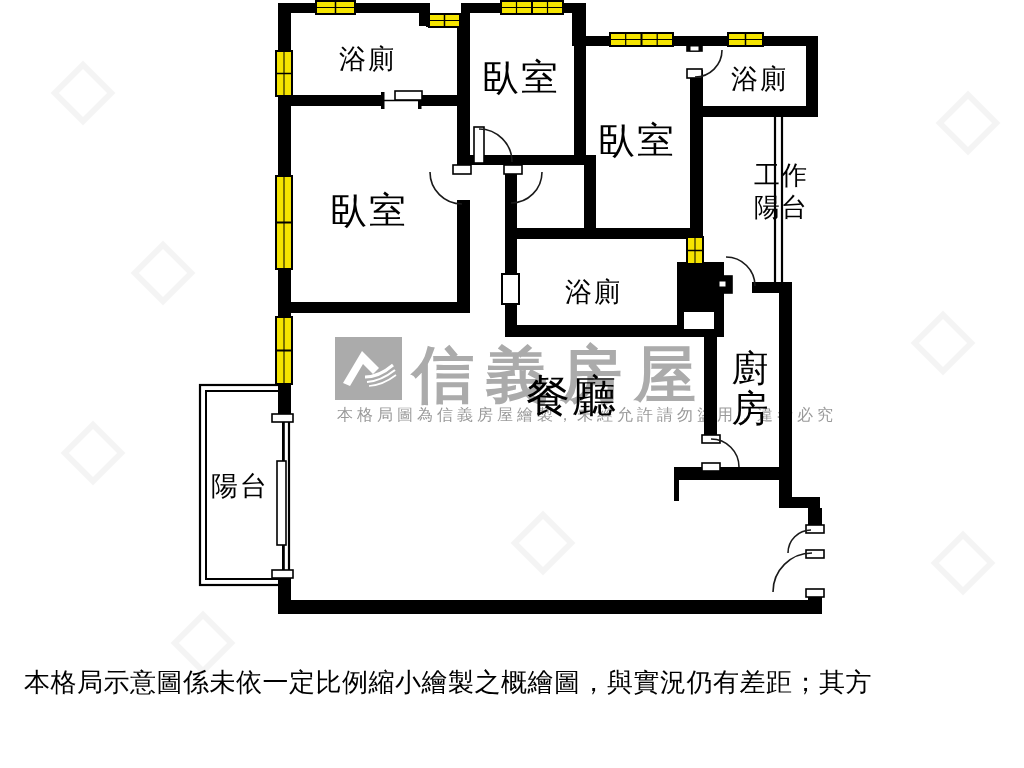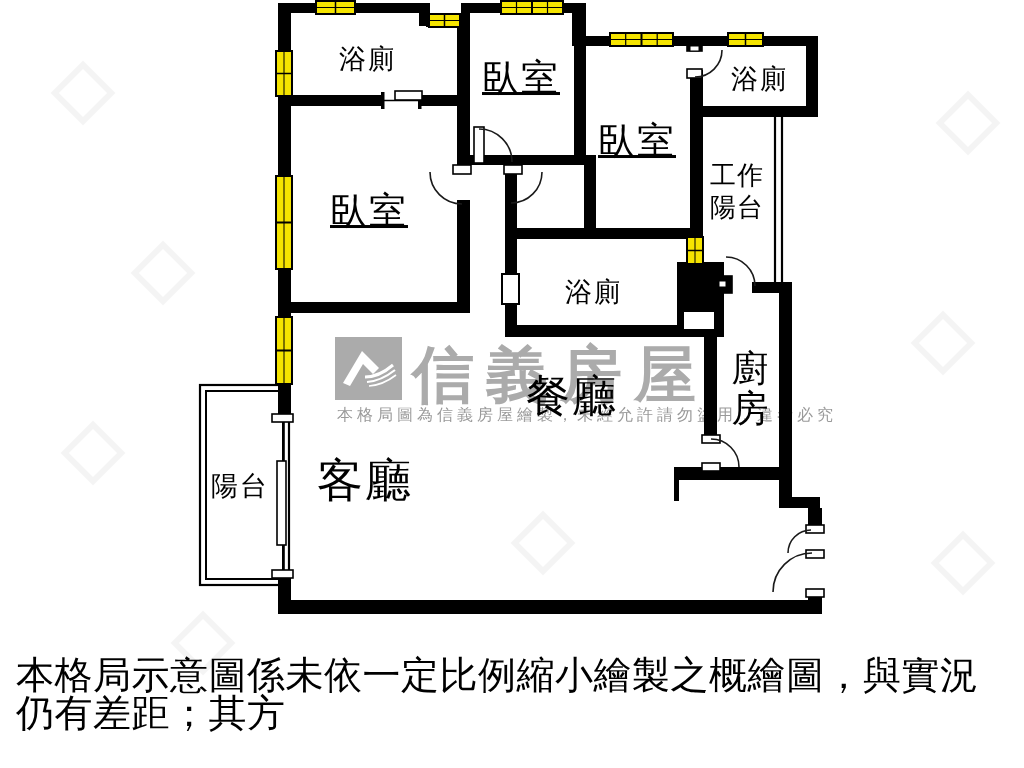--- a/index.html
+++ b/index.html
@@ -2,38 +2,38 @@
 <html><head>
 <meta charset="utf-8">
 <style>
   html,body{margin:0;padding:0;background:#ffffff;}
   #stage{position:relative;width:1024px;height:768px;background:#ffffff;overflow:hidden;
          font-family:"Liberation Serif","DejaVu Serif",serif;}
   #plan-svg{position:absolute;left:0;top:0;}
   .room-label{position:absolute;transform:translate(-50%,-50%);color:#000;white-space:nowrap;
               text-align:center;line-height:1.08;letter-spacing:2px;}
   .lbl-sm{font-size:27px;}
-  .lbl-md{font-size:37px;text-decoration:underline;}
+  .lbl-md{font-size:37px;}
   .lbl-lg{font-size:44px;}
   .lbl-xl{font-size:46px;}
-  .lbl-wb{font-size:26px;line-height:32px;letter-spacing:1px;}
+  .lbl-wb{font-size:26px;line-height:32px;letter-spacing:1px;margin-left:44px;}
   .lbl-kitchen{font-size:37px;line-height:40px;letter-spacing:0;}
   .lbl-kitchen span{display:block;}
   
   #wm-logo-box{position:absolute;left:335px;top:337px;width:67px;height:63px;background:#ababab;}
   #wm-brand{position:absolute;left:412px;top:333px;font-size:62px;color:#ababab;
             letter-spacing:12px;font-weight:bold;white-space:nowrap;}
   #wm-tagline{position:absolute;left:337px;top:405px;font-size:16px;color:#9a9a9a;
               letter-spacing:4px;white-space:nowrap;}
   
   .wm-tile{position:absolute;width:34px;height:34px;border:6px solid #000;opacity:0.045;
            transform:rotate(45deg);}
   
   #disclaimer{position:absolute;left:8px;top:648px;width:1012px;color:#000;}
-  #disclaimer p{margin:8px;font-size:38px;line-height:38px;letter-spacing:0.5px;}
+  #disclaimer p{margin:16px;font-size:26px;line-height:38px;letter-spacing:0.5px;}
 </style>
 </head>
 <body>
 
 <div id="stage">
 
   <div class="wm-tile" style="left:60px;top:70px"></div>
   <div class="wm-tile" style="left:140px;top:250px"></div>
   <div class="wm-tile" style="left:70px;top:430px"></div>
   <div class="wm-tile" style="left:945px;top:100px"></div>
@@ -219,20 +219,19 @@
     <span>工作</span><br>
     <span>陽台</span>
   </div>
   <div class="room-label lbl-md" style="left:369px;top:211px">臥室</div>
   <div class="room-label lbl-sm" style="left:594px;top:293px">浴廁</div>
   <div class="room-label lbl-kitchen" style="left:750px;top:389px">
     <span>廚</span>
     <span>房</span>
   </div>
   <div class="room-label lbl-lg" style="left:572px;top:397px">餐廳</div>
-  <div class="room-label lbl-xl" style="left:365px;top:481px">客廳</div>
   <div class="room-label lbl-sm" style="left:240px;top:487px">陽台</div>
 
   <div id="disclaimer">
     <p>本格局示意圖係未依一定比例縮小繪製之概繪圖，與實況仍有差距；其方</p>
   </div>
 
 </div>
 
 </body></html>

